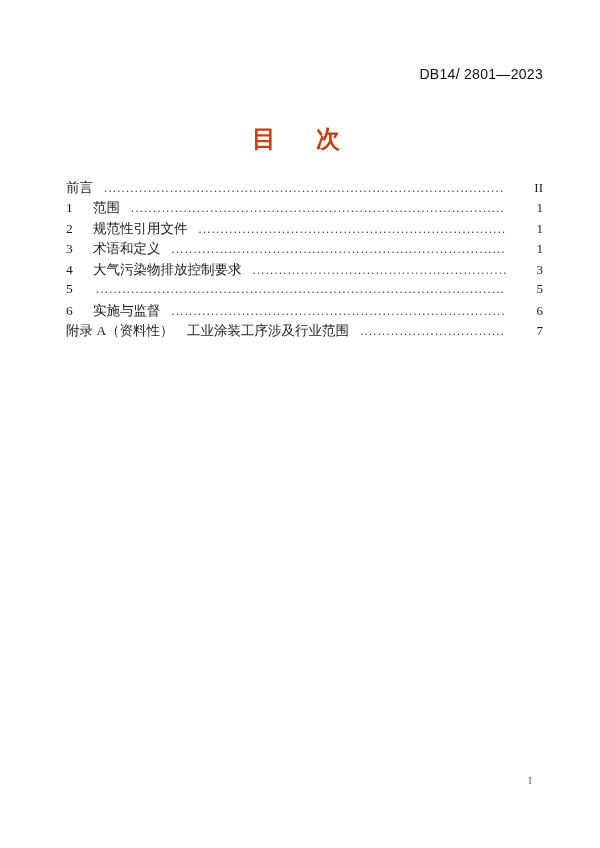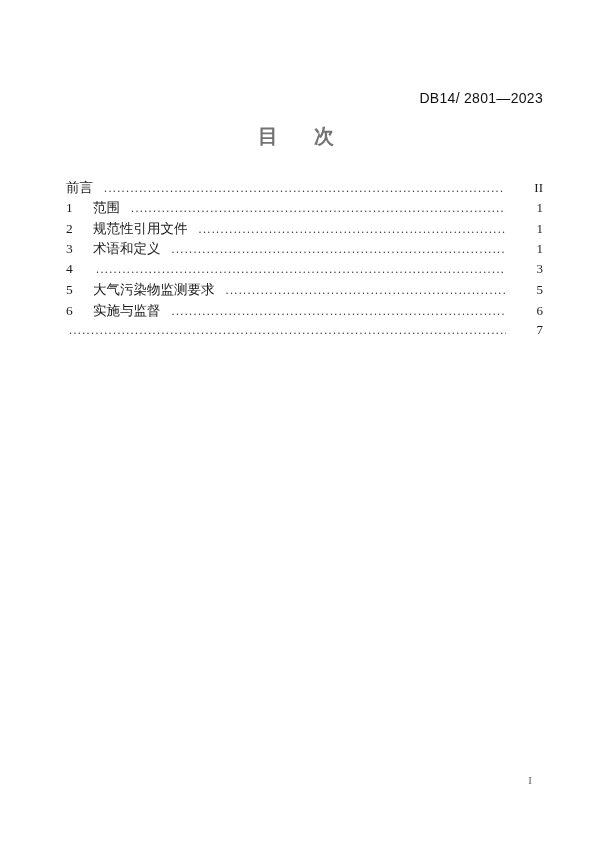--- a/index.html
+++ b/index.html
@@ -12,32 +12,31 @@
     overflow: hidden;
   }
   .doc-header {
     position: absolute;
     top: 66px;
     right: 57px;
     font-family: "Liberation Sans", "DejaVu Sans", sans-serif;
     font-size: 14px;
     letter-spacing: 0.3px;
     color: #111111;
-    margin-top: 24px;
   }
   .doc-title {
     position: absolute;
     top: 123px;
     left: 0;
     width: 100%;
     text-align: center;
-    font-size: 20px;
+    font-size: 24px;
     font-weight: bold;
     letter-spacing: 8px;
-    color: #737373;
+    color: #c2410c;
   }
   .toc {
     position: absolute;
     top: 179px;
     left: 66px;
     right: 57px;
   }
   .toc-row {
     display: flex;
     align-items: baseline;
@@ -109,35 +108,36 @@
     <span class="toc-page">1</span>
   </div>
   <div class="toc-row">
     <span class="toc-num">3</span>
     <span class="toc-label">术语和定义</span>
     <span class="toc-dots"></span>
     <span class="toc-page">1</span>
   </div>
   <div class="toc-row">
     <span class="toc-num">4</span>
+    <span class="toc-label">大气污染物排放控制要求</span>
     <span class="toc-dots"></span>
     <span class="toc-page">3</span>
   </div>
   <div class="toc-row">
     <span class="toc-num">5</span>
-    <span class="toc-label">大气污染物监测要求</span>
     <span class="toc-dots"></span>
     <span class="toc-page">5</span>
   </div>
   <div class="toc-row">
     <span class="toc-num">6</span>
     <span class="toc-label">实施与监督</span>
     <span class="toc-dots"></span>
     <span class="toc-page">6</span>
   </div>
   <div class="toc-row">
 
+    <span class="toc-label">附录 A（资料性）　工业涂装工序涉及行业范围</span>
     <span class="toc-dots"></span>
     <span class="toc-page">7</span>
   </div>
 </div>
 
 <div class="doc-footer">I</div>
 
 </body></html>

